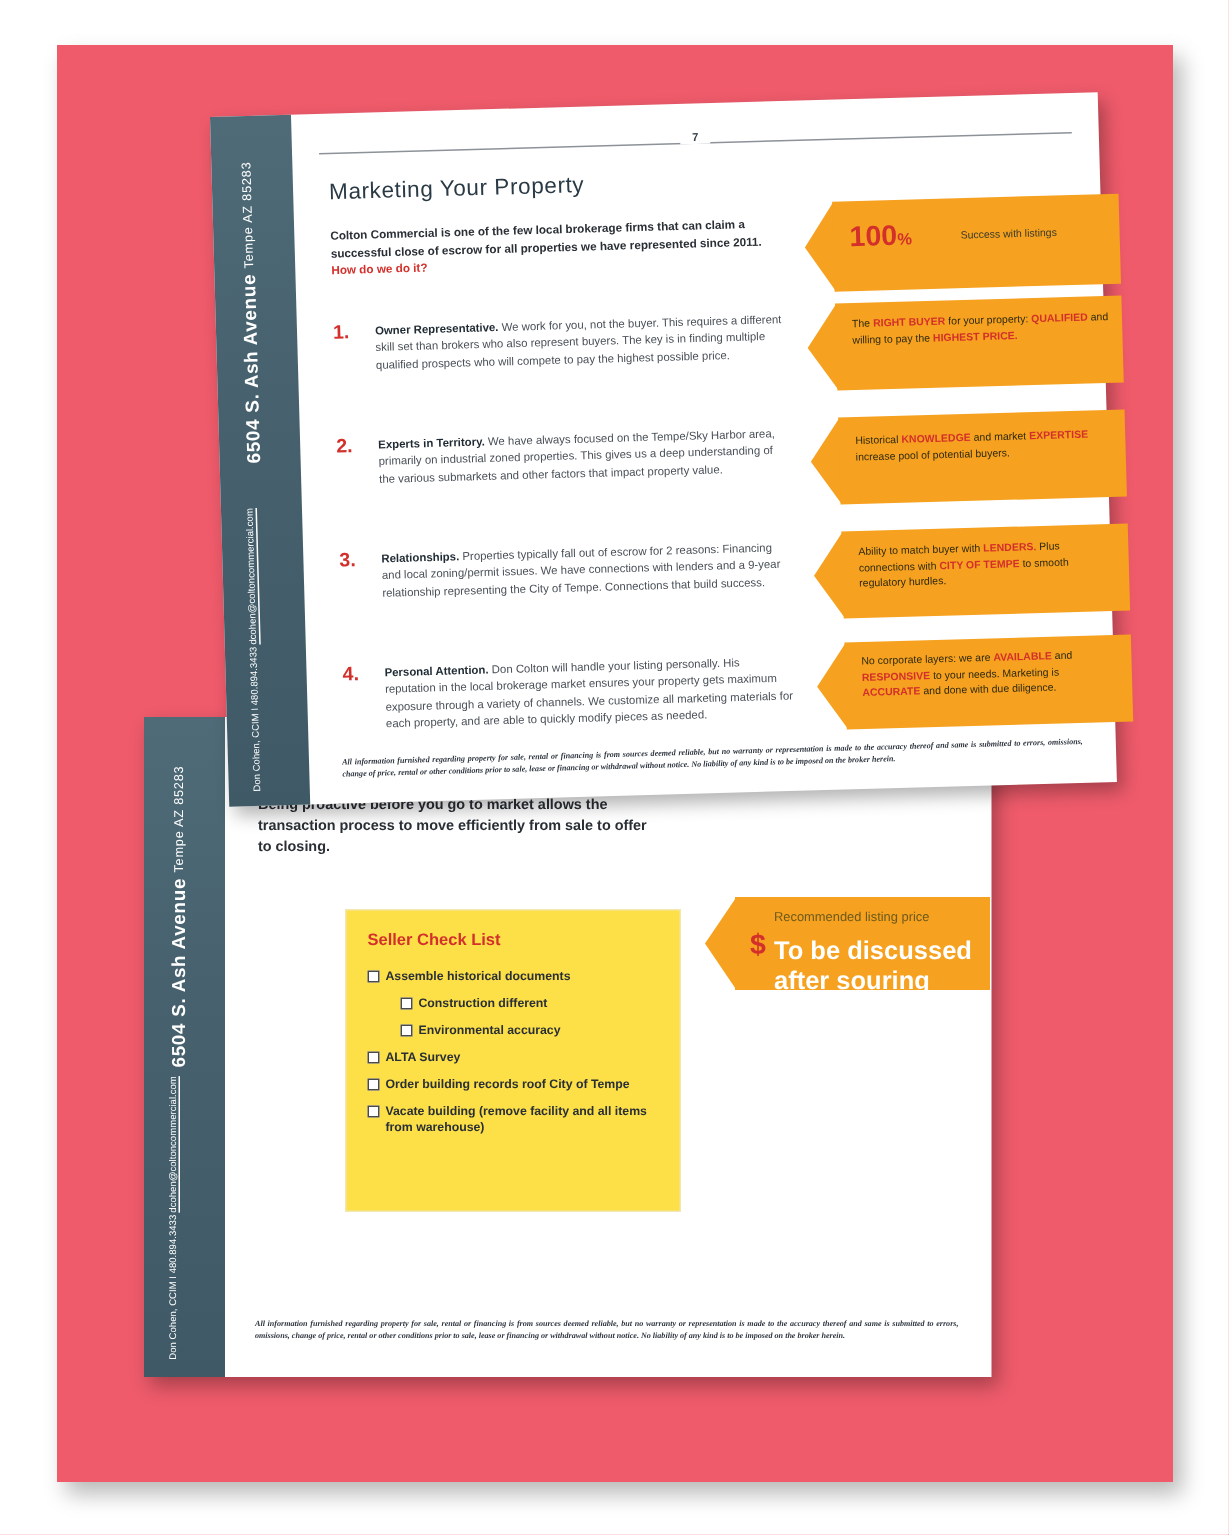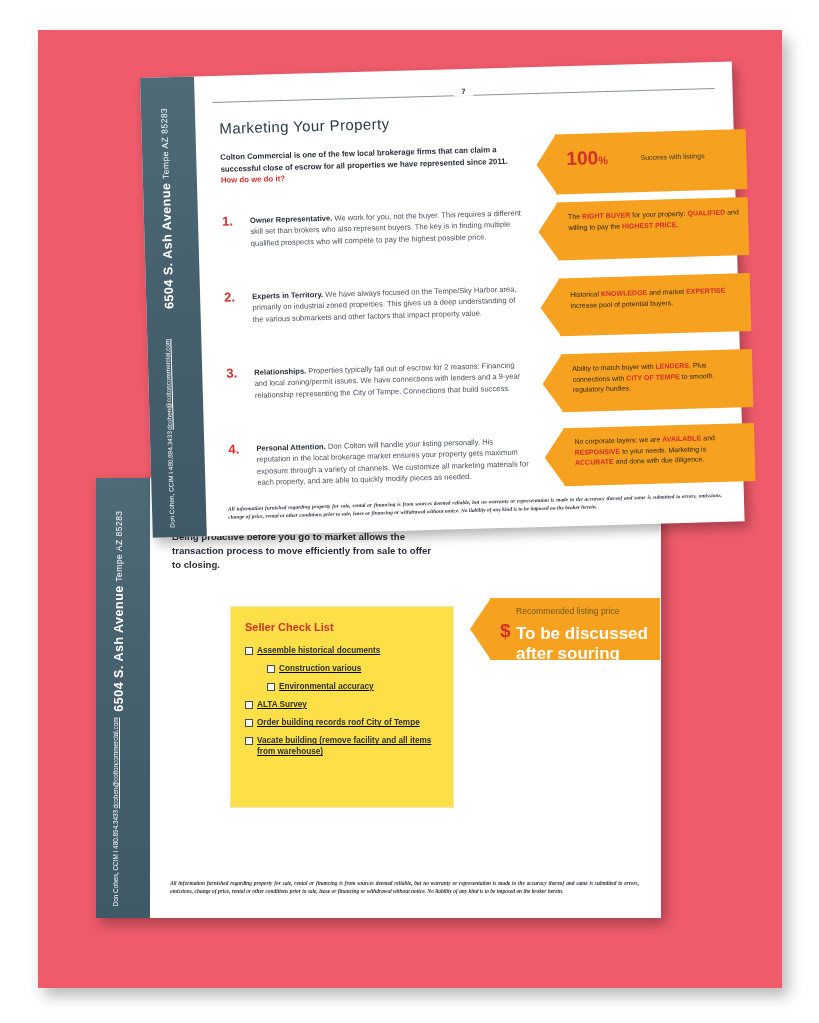--- a/index.html
+++ b/index.html
@@ -36,21 +36,21 @@
     font-size:9.6px;line-height:1.45;color:#2a2f36;font-weight:bold;
   }
 
   .checklist{
     position:absolute;left:80px;top:128px;width:222px;height:200px;
     background:#fde047;border:1px solid #f3e6b0;
   }
   .checklist h3{
     margin:0;padding:14px 0 0 14px;color:#d3302b;font-size:11px;font-weight:bold;
   }
-  .checklist ul{list-style:none;margin:12px 0 0 0;padding:0 10px 0 14px;text-decoration:underline;}
+  .checklist ul{list-style:none;margin:12px 0 0 0;padding:0 10px 0 14px;}
   .checklist li{
     position:relative;font-size:8.2px;line-height:1.35;color:#2a2f36;font-weight:bold;
     margin-bottom:7px;padding-left:12px;
   }
   .checklist li.sub{padding-left:34px;}
   .checklist li:before{
     content:"";position:absolute;left:0;top:2px;width:6px;height:6px;
     border:1px solid #4a4a4a;background:#fff;
   }
   .checklist li.sub:before{left:22px;}
@@ -155,21 +155,21 @@
     </div>
 
     <div class="back-body">
 
       <div class="back-intro">Being proactive before you go to market allows the transaction process to move efficiently from sale to offer to closing.</div>
 
       <div class="checklist">
         <h3>Seller Check List</h3>
         <ul>
           <li>Assemble historical documents</li>
-          <li class="sub">Construction various</li>
+          <li class="sub">Construction different</li>
           <li class="sub">Environmental accuracy</li>
           <li>ALTA Survey</li>
           <li>Order building records roof City of Tempe</li>
           <li>Vacate building (remove facility and all items from warehouse)</li>
         </ul>
       </div>
 
       <div class="price-flag">
         <div class="flagpoint"></div>
         <div class="flagbody"></div>

